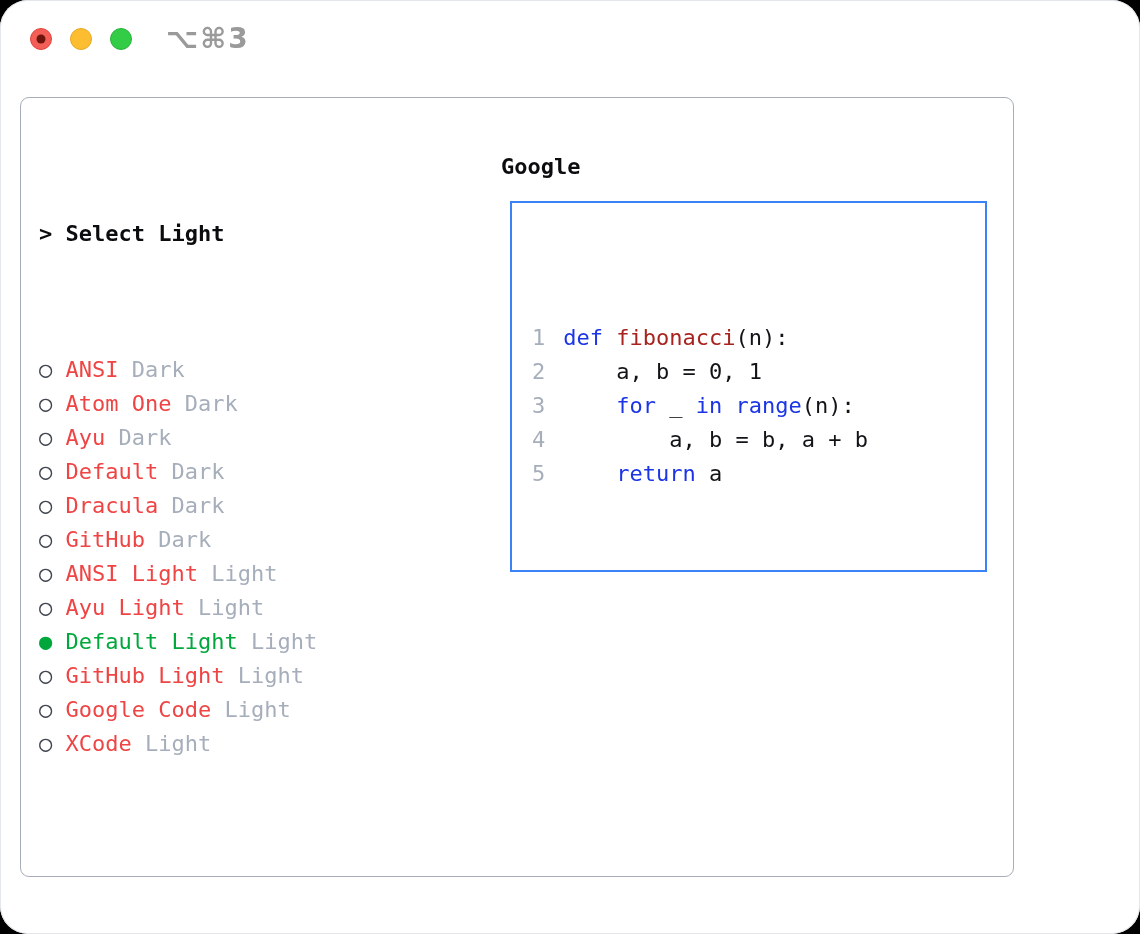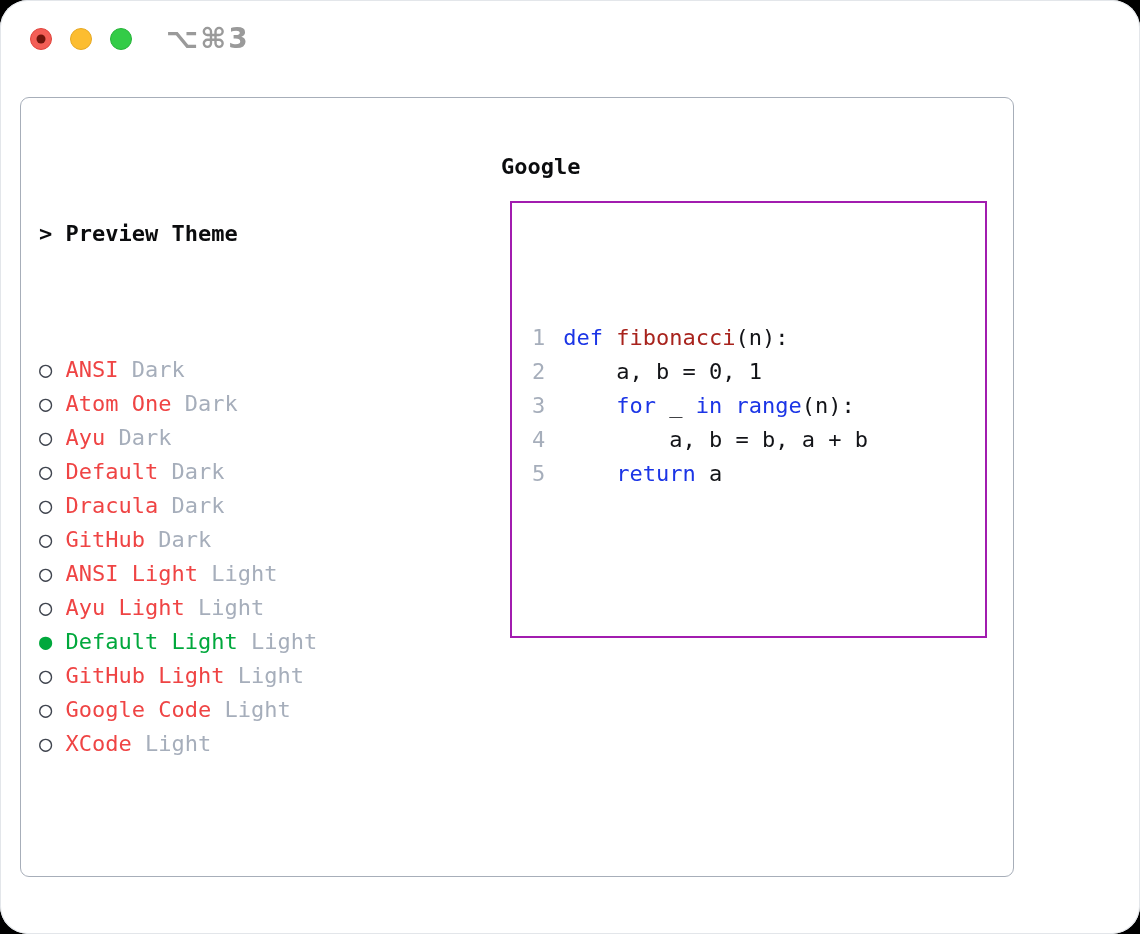--- a/index.html
+++ b/index.html
@@ -63,22 +63,22 @@
   .spacer { height: 34px; }
 
   
   .preview-label {
     position: absolute; left: 480px; top: 52px;
     font-size: 22px; line-height: 34px;
     font-weight: bold; color: #0b0c0e;
   }
   .preview-box {
     position: absolute; left: 489px; top: 103px;
-    width: 477px; height: 437px;
-    border: 2px solid #a21caf;
+    width: 477px; height: 371px;
+    border: 2px solid #3b82f6;
     background: #ffffff;
     padding: 50px 0 0 20px;
     font-size: 22px; line-height: 34px;
     white-space: pre;
     overflow: hidden;
   }
   .cline { height: 34px; }
   .lnum { display: inline-block; width: 1ch; text-align: right; color: #a6aebb; margin-right: 18px; }
   .c-kw { color: #1b35e6; }
   .c-fn { color: #a8231d; }
@@ -97,21 +97,21 @@
       <div class="light yellow"></div>
       <div class="light green"></div>
     </div>
     <div class="win-title">⌥⌘3</div>
   </div>
 
   <div class="panel">
 
     <div class="left-col">
       <div class="row">
-        <span class="cursor">&gt;</span><span class="head-label">Preview Theme</span>
+        <span class="cursor">&gt;</span><span class="head-label">Select Light</span>
       </div>
 
       <div><div class="row"><span class="bullet">○</span><span class="tname">ANSI</span><span class="variant">Dark</span></div><div class="row"><span class="bullet">○</span><span class="tname">Atom One</span><span class="variant">Dark</span></div><div class="row"><span class="bullet">○</span><span class="tname">Ayu</span><span class="variant">Dark</span></div><div class="row"><span class="bullet">○</span><span class="tname">Default</span><span class="variant">Dark</span></div><div class="row"><span class="bullet">○</span><span class="tname">Dracula</span><span class="variant">Dark</span></div><div class="row"><span class="bullet">○</span><span class="tname">GitHub</span><span class="variant">Dark</span></div><div class="row"><span class="bullet">○</span><span class="tname">ANSI Light</span><span class="variant">Light</span></div><div class="row"><span class="bullet">○</span><span class="tname">Ayu Light</span><span class="variant">Light</span></div><div class="row"><span class="bullet sel">●</span><span class="tname sel">Default Light</span><span class="variant">Light</span></div><div class="row"><span class="bullet">○</span><span class="tname">GitHub Light</span><span class="variant">Light</span></div><div class="row"><span class="bullet">○</span><span class="tname">Google Code</span><span class="variant">Light</span></div><div class="row"><span class="bullet">○</span><span class="tname">XCode</span><span class="variant">Light</span></div></div>
 
       <div class="spacer"></div>
       
       
 
       
       

